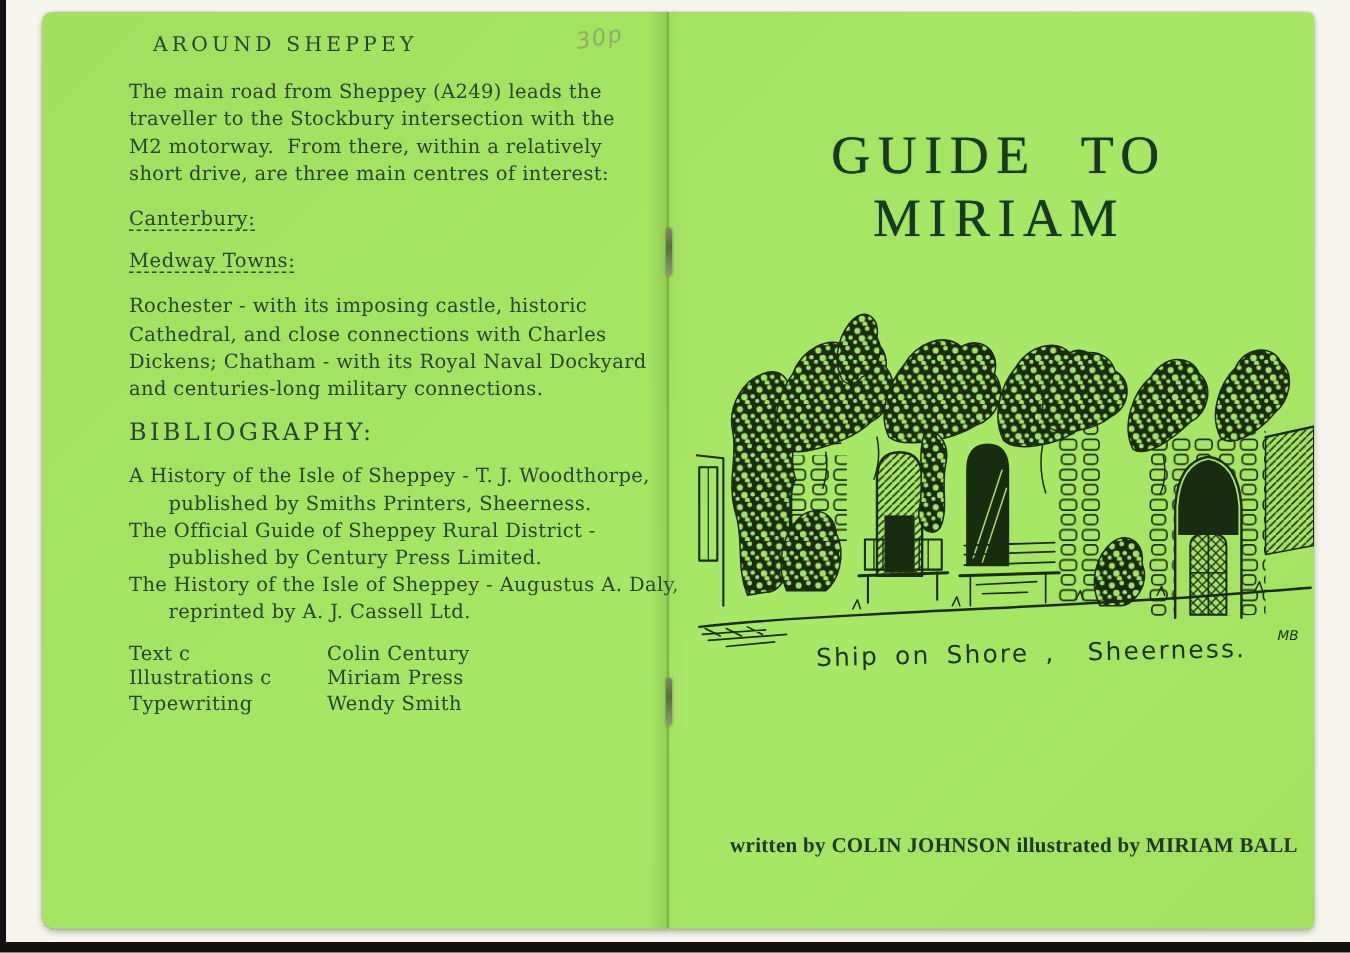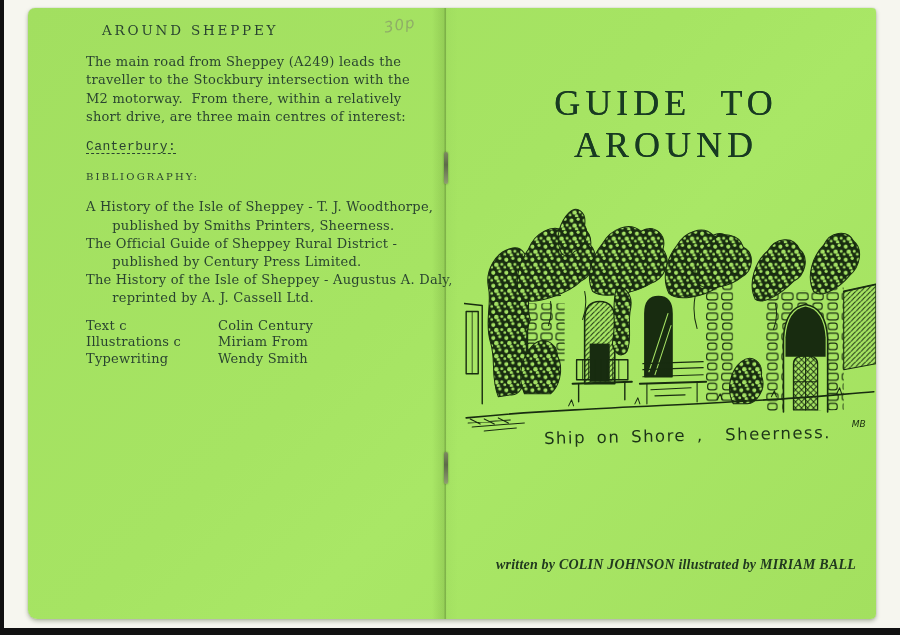--- a/index.html
+++ b/index.html
@@ -43,25 +43,24 @@
   }
   .page-left .h-main{
     margin:0 0 14px 16px;font-size:13.5px;font-weight:400;letter-spacing:2.8px;
   }
   .page-left p.typed{margin:4px 0 10px 0;white-space:pre-wrap;}
   .page-left .h-sec{
     margin:2px 0 8px 0;font-size:13px;font-weight:400;letter-spacing:.4px;
     text-decoration:underline;text-decoration-style:dashed;
     text-decoration-thickness:1px;text-underline-offset:3px;
     display:inline-block;
-    font-family:Liberation Mono, monospace;
   }
   .sec{margin:0;}
   .page-left .h-bib{
-    margin:4px 0 12px 0;font-size:10px;font-weight:400;letter-spacing:2.2px;
+    margin:4px 0 12px 0;font-size:16px;font-weight:400;letter-spacing:2.2px;
   }
   .credits{
     display:grid;grid-template-columns:132px auto;margin:4px 0 10px 0;
     line-height:16.5px;
   }
   
   .title{
     position:absolute;left:428px;top:74px;width:420px;text-align:center;
     font-family:"Liberation Serif",serif;font-size:36px;color:#183a22;
     letter-spacing:5px;word-spacing:16px;font-weight:500;
@@ -69,21 +68,21 @@
   }
   .illus{position:absolute;left:436px;top:183px;width:412px;height:246px;}
   .caption{
     position:absolute;left:516px;top:418px;
     font-family:"DejaVu Sans",sans-serif;font-size:16.5px;color:#1c3417;
     letter-spacing:1.5px;word-spacing:4px;transform:rotate(-1.2deg);
     white-space:pre;
   }
   .byline{
     position:absolute;left:428px;top:548px;width:440px;text-align:center;
-    font-family:"Liberation Serif",serif;font-style:italic;font-weight:700;
+    font-family:"Liberation Serif",serif;font-weight:700;
     font-size:14px;line-height:17px;color:#21391f;letter-spacing:.2px;
   }
   .byline div{text-align:left;display:inline-block;}
 </style>
 </head>
 <body>
 
 <div class="scan">
   <div class="booklet">
 
@@ -95,41 +94,48 @@
       <p class="typed">The main road from Sheppey (A249) leads the
 traveller to the Stockbury intersection with the
 M2 motorway.  From there, within a relatively
 short drive, are three main centres of interest:</p>
 
       <div class="sec">
         <h2 class="h-sec">Canterbury:</h2>
       </div>
 
 
+      <div class="sec">
+        <h2 class="h-sec">Medway Towns:</h2>
+        <p class="typed">Rochester - with its imposing castle, historic
+Cathedral, and close connections with Charles
+Dickens; Chatham - with its Royal Naval Dockyard
+and centuries-long military connections.</p>
+      </div>
 
       <h2 class="h-bib">BIBLIOGRAPHY:</h2>
       <p class="typed">A History of the Isle of Sheppey - T. J. Woodthorpe,
       published by Smiths Printers, Sheerness.
 The Official Guide of Sheppey Rural District -
       published by Century Press Limited.
 The History of the Isle of Sheppey - Augustus A. Daly,
       reprinted by A. J. Cassell Ltd.</p>
 
       <div class="credits">
         <span>Text c</span>
         <span>Colin Century</span>
         <span>Illustrations c</span>
-        <span>Miriam From</span>
+        <span>Miriam Press</span>
         <span>Typewriting</span>
         <span>Wendy Smith</span>
       </div>
 
     </div>
 
-    <div class="title">GUIDE TO AROUND</div>
+    <div class="title">GUIDE TO MIRIAM</div>
 
     <svg class="illus" viewBox="0 0 410 245" xmlns="http://www.w3.org/2000/svg">
       <defs>
         <pattern id="lf" width="13" height="13" patternUnits="userSpaceOnUse">
           <rect width="13" height="13" fill="#182c10"></rect>
           <circle cx="3" cy="3.5" r="2" fill="#a4e164"></circle>
           <circle cx="9.5" cy="2" r="1.6" fill="#a4e164"></circle>
           <circle cx="6" cy="8.5" r="2.2" fill="#a4e164"></circle>
           <circle cx="11.5" cy="8" r="1.5" fill="#a4e164"></circle>
           <circle cx="1.5" cy="11" r="1.4" fill="#a4e164"></circle>

